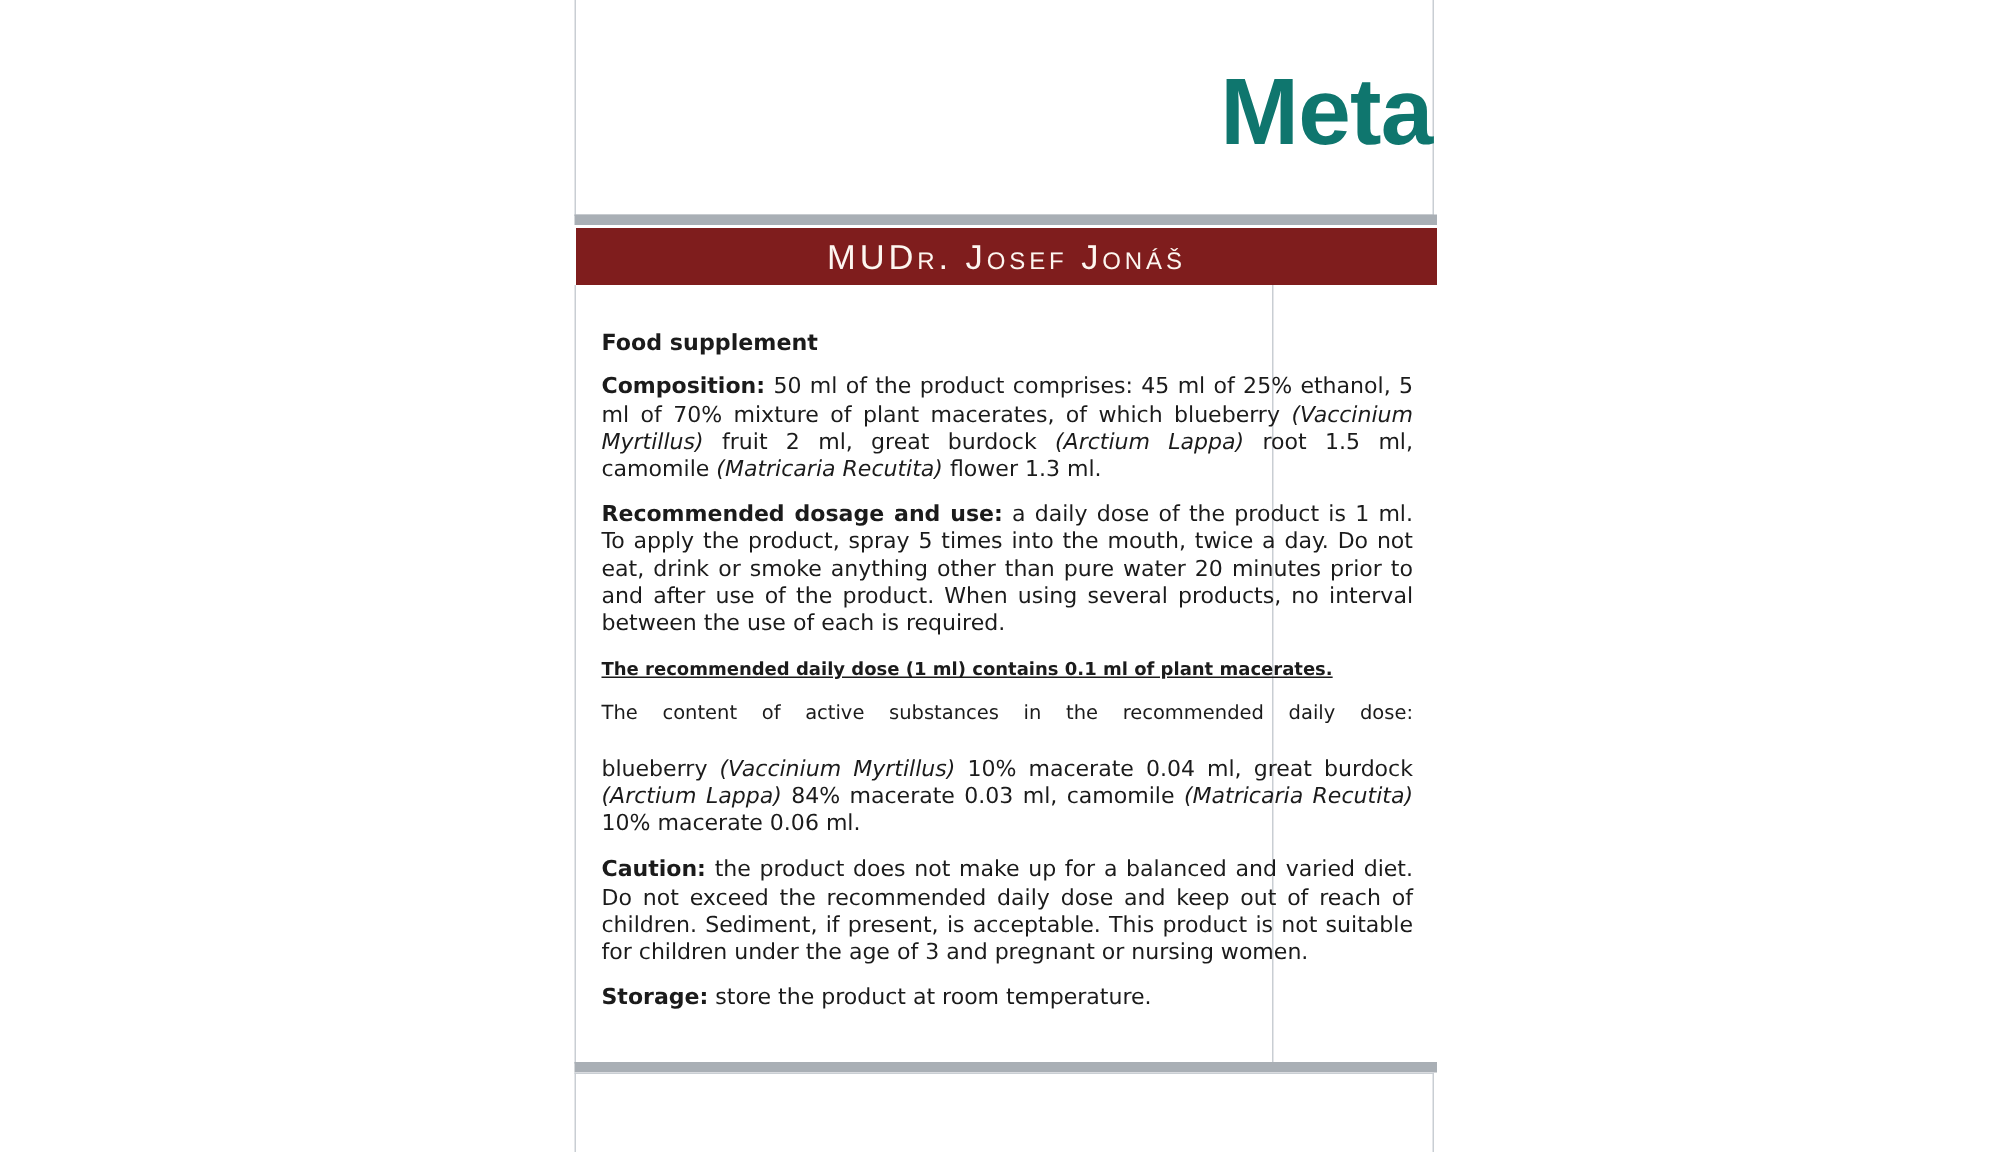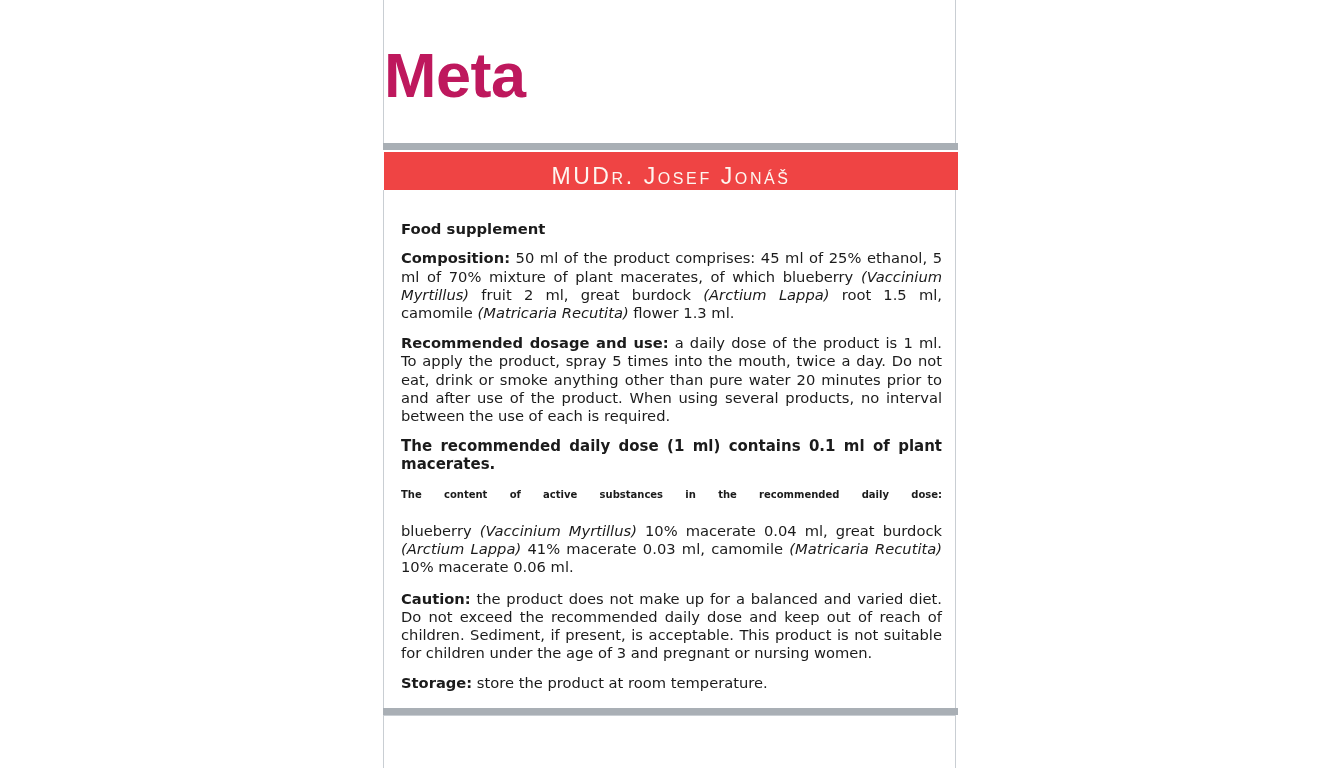--- a/index.html
+++ b/index.html
@@ -32,26 +32,26 @@
     background: #ffffff;
     border: 1px solid #c9ced3;
     border-top: none;
     box-sizing: border-box;
   }
   .brand-title {
     position: absolute;
     left: 0;
     right: 0;
     top: 44px;
-    text-align: left;
+    text-align: right;
     font-family: "Liberation Sans", sans-serif;
     font-weight: bold;
     font-size: 63px;
     line-height: 1;
-    color: #be185d;
+    color: #0f766e;
     letter-spacing: -0.5px;
   }
 
   
   .divider {
     position: absolute;
     left: 0;
     width: 575px;
     height: 7px;
     background: #a9afb5;
@@ -59,40 +59,40 @@
   .divider-top { top: 143px; }
   .divider-bottom { top: 708px; }
 
   
   .banner {
     position: absolute;
     left: 1px;
     top: 152px;
     width: 574px;
     height: 38px;
-    background: #ef4444;
+    background: #7f1d1d;
     display: flex;
-    align-items: flex-end;
+    align-items: center;
     justify-content: center;
   }
   .banner-text {
     font-family: "Liberation Sans", sans-serif;
     font-size: 23px;
     font-variant: small-caps;
     letter-spacing: 2.6px;
     color: #fdf6f0;
     white-space: nowrap;
   }
 
   
   .panel-body {
     position: absolute;
     left: 0;
     top: 190px;
-    width: 573px;
+    width: 466px;
     height: 519px;
     background: #ffffff;
     border: 1px solid #c9ced3;
     border-top: none;
     box-sizing: border-box;
     padding: 16px;
   }
   .body-inner {
     position: absolute;
     left: 17px;
@@ -119,27 +119,28 @@
   }
   p.para b { font-weight: bold; margin-top: 28px; }
   p.para i { font-style: italic; }
 
   .gap-sm { height: 8px; }
   .gap-md { height: 12px; }
   .gap-lg { height: 13px; }
 
   .bold-line {
     font-weight: bold;
-    font-size: 15px;
+    font-size: 12px;
     line-height: 18.2px;
     text-align: justify;
+    text-decoration: underline;
   }
   .bold-line-justified {
-    font-weight: bold;
-    font-size: 10px;
+    font-weight: normal;
+    font-size: 13px;
     line-height: 18.2px;
     text-align: justify;
     text-justify: inter-word;
   }
   .bold-line-justified::after {
     content: "";
     display: inline-block;
     width: 100%;
   }
 
@@ -191,21 +192,21 @@
       <p class="para"><b>Recommended dosage and use:</b><span> a daily dose of the product is 1 ml. To apply the product, spray 5 times into the mouth, twice a day. Do not eat, drink or smoke anything other than pure water 20 minutes prior to and after use of the product. When using several products, no interval between the use of each is required.</span></p>
 
       <div class="gap-md"></div>
 
       <div class="bold-line">The recommended daily dose (1 ml) contains 0.1 ml of plant macerates.</div>
 
       <div class="gap-md"></div>
 
       <div class="bold-line-justified">The content of active substances in the recommended daily dose:</div>
 
-      <p class="para"><span>blueberry </span><i>(Vaccinium Myrtillus)</i><span> 10% macerate 0.04 ml, great burdock </span><i>(Arctium Lappa)</i><span> 41% macerate 0.03 ml, camomile </span><i>(Matricaria Recutita)</i><span> 10% macerate 0.06 ml.</span></p>
+      <p class="para"><span>blueberry </span><i>(Vaccinium Myrtillus)</i><span> 10% macerate 0.04 ml, great burdock </span><i>(Arctium Lappa)</i><span> 84% macerate 0.03 ml, camomile </span><i>(Matricaria Recutita)</i><span> 10% macerate 0.06 ml.</span></p>
 
       <div class="gap-lg"></div>
 
       <p class="para"><b>Caution:</b><span> the product does not make up for a balanced and varied diet. Do not exceed the recommended daily dose and keep out of reach of children. Sediment, if present, is acceptable. This product is not suitable for children under the age of 3 and pregnant or nursing women.</span></p>
 
       <div class="gap-md"></div>
 
       <div class="storage-line"><b>Storage:</b><span>  store the product at room temperature.</span></div>
 
     </div>

